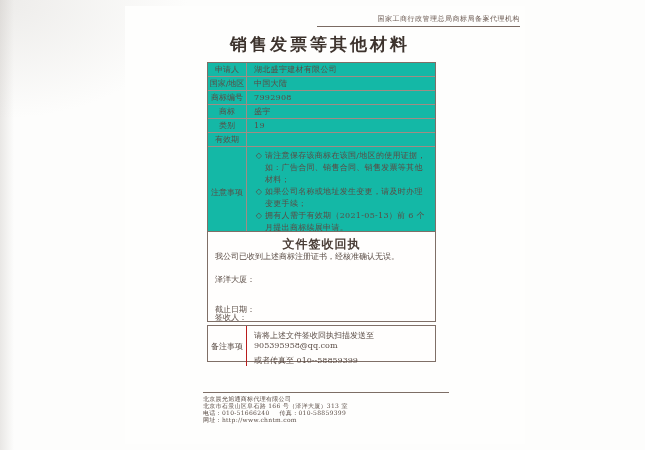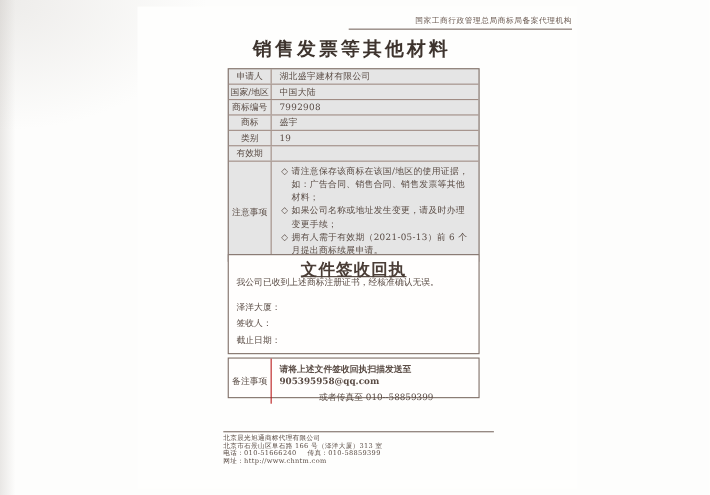--- a/index.html
+++ b/index.html
@@ -33,21 +33,21 @@
 
   .doc-title{
     position:absolute;left:168px;top:33px;width:304px;
     text-align:center;font-size:17px;font-weight:bold;color:#3d332d;
     letter-spacing:3px;
   }
 
   
   .info-table{
     position:absolute;left:207px;top:62px;width:227px;
-    border:1px solid #7f6f67;background:#e5e5e5;
+    border:1px solid #7f6f67;background:#14b8a6;
   }
   .itr{display:grid;grid-template-columns:39px 1fr;border-bottom:1px solid #a08c84;}
   .itr:last-child{border-bottom:none;}
   .itc-label{
     border-right:1px solid #a08c84;display:flex;align-items:center;justify-content:center;
     font-size:8px;color:#5a4c45;padding:0 1px;text-align:center;
   }
   .itc-value{
     display:flex;align-items:center;font-size:8px;color:#5a4c45;
     padding:0 0 0 7px;letter-spacing:.3px;
@@ -59,41 +59,40 @@
     font-size:8px;line-height:12px;color:#5a4c45;}
   .note-bullet{text-align:center;}
 
   
   .receipt-box{
     position:absolute;left:207px;top:231px;width:227px;height:89px;
     border:1px solid #7f6f67;background:#fffefd;
   }
   .receipt-title{
     position:absolute;left:0;top:4px;width:100%;text-align:center;
-    font-size:15px;font-weight:bold;color:#4a3d36;letter-spacing:1px;
-    text-decoration:underline;
+    font-size:12px;font-weight:bold;color:#4a3d36;letter-spacing:1px;
   }
   .receipt-statement{position:absolute;left:7px;top:19px;font-size:8px;color:#5a4c45;}
   .receipt-seal{position:absolute;left:7px;top:42px;font-size:8px;color:#5a4c45;}
-  .receipt-signer{position:absolute;left:7px;top:56px;font-size:8px;color:#5a4c45;}
+  .receipt-signer{position:absolute;left:7px;top:80px;font-size:8px;color:#5a4c45;}
   .receipt-date{position:absolute;left:7px;top:72px;font-size:8px;color:#5a4c45;}
 
   
   .remarks-table{
     position:absolute;left:207px;top:325px;width:227px;height:35px;
     border:1px solid #7f6f67;display:grid;grid-template-columns:39px 1fr;
     background:#fffefd;
   }
   .remarks-label{
     border-right:1px solid #b91c1c;display:flex;align-items:center;justify-content:center;
     font-size:8px;color:#5a4c45;
   }
   .remarks-body{padding:4px 4px 0 7px;font-size:8px;color:#5a4c45;}
-  .remarks-line1{display:block;font-weight:bold;}
-  .remarks-line2{display:block;margin-top:5px;margin-left:36px;}
+  .remarks-line1{display:block;}
+  .remarks-line2{display:block;margin-top:5px;}
 
   
   .footer{position:absolute;left:203px;top:392px;width:246px;}
   .footer-rule{border-top:1.5px solid #7d6e66;margin-bottom:2px;}
   .footer-line{font-size:6px;line-height:7px;color:#5a4c45;letter-spacing:.3px;white-space:nowrap;}
   .footer-contact span{margin-right:10px;}
 </style>
 </head>
 <body>
 

